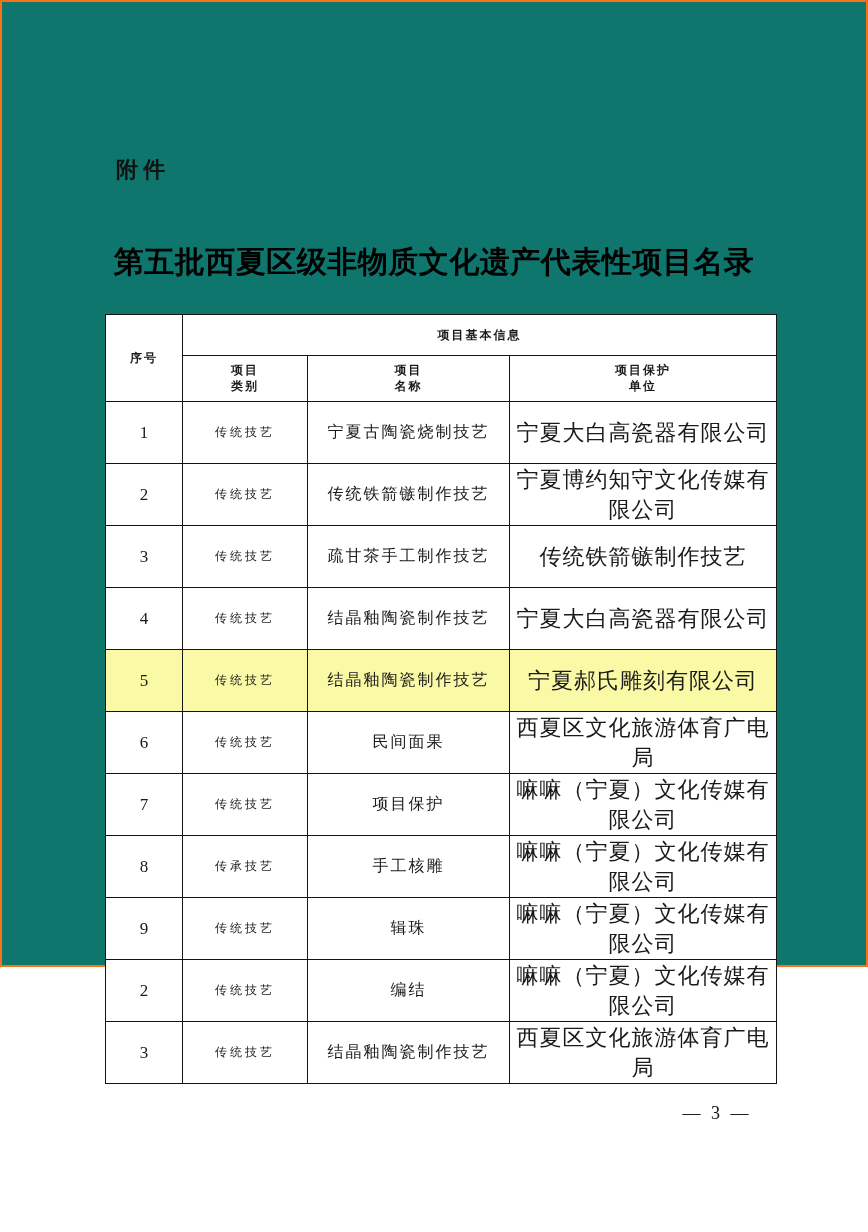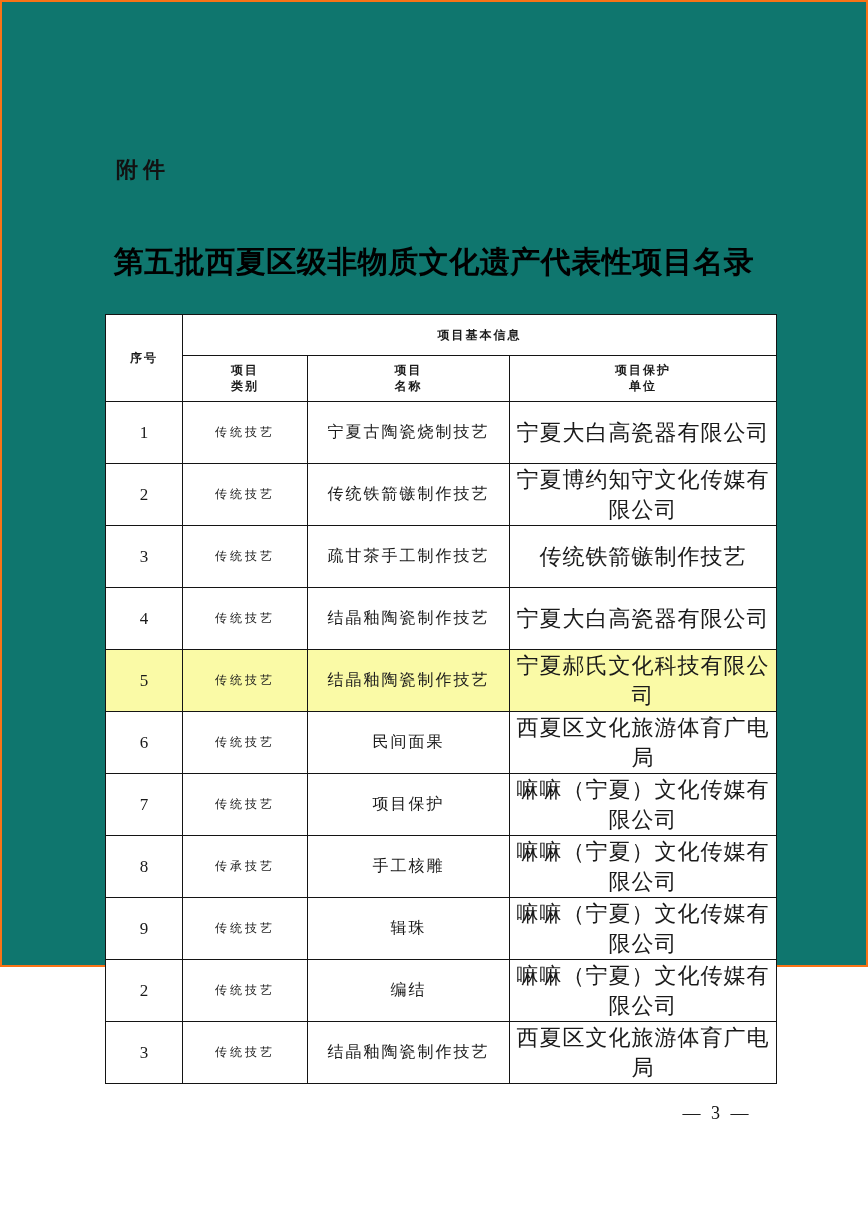--- a/index.html
+++ b/index.html
@@ -108,21 +108,21 @@
         <tr class="data-row">
     <td class="c-no">4</td>
     <td class="c-cat">传统技艺</td>
     <td class="c-name">结晶釉陶瓷制作技艺</td>
     <td class="c-org">宁夏大白高瓷器有限公司</td>
   </tr>
         <tr class="data-row highlight">
     <td class="c-no">5</td>
     <td class="c-cat">传统技艺</td>
     <td class="c-name">结晶釉陶瓷制作技艺</td>
-    <td class="c-org">宁夏郝氏文化科技有限公司</td>
+    <td class="c-org">宁夏郝氏雕刻有限公司</td>
   </tr>
         <tr class="data-row">
     <td class="c-no">6</td>
     <td class="c-cat">传统技艺</td>
     <td class="c-name">民间面果</td>
     <td class="c-org">西夏区文化旅游体育广电局</td>
   </tr>
         <tr class="data-row">
     <td class="c-no">7</td>
     <td class="c-cat">传统技艺</td>

